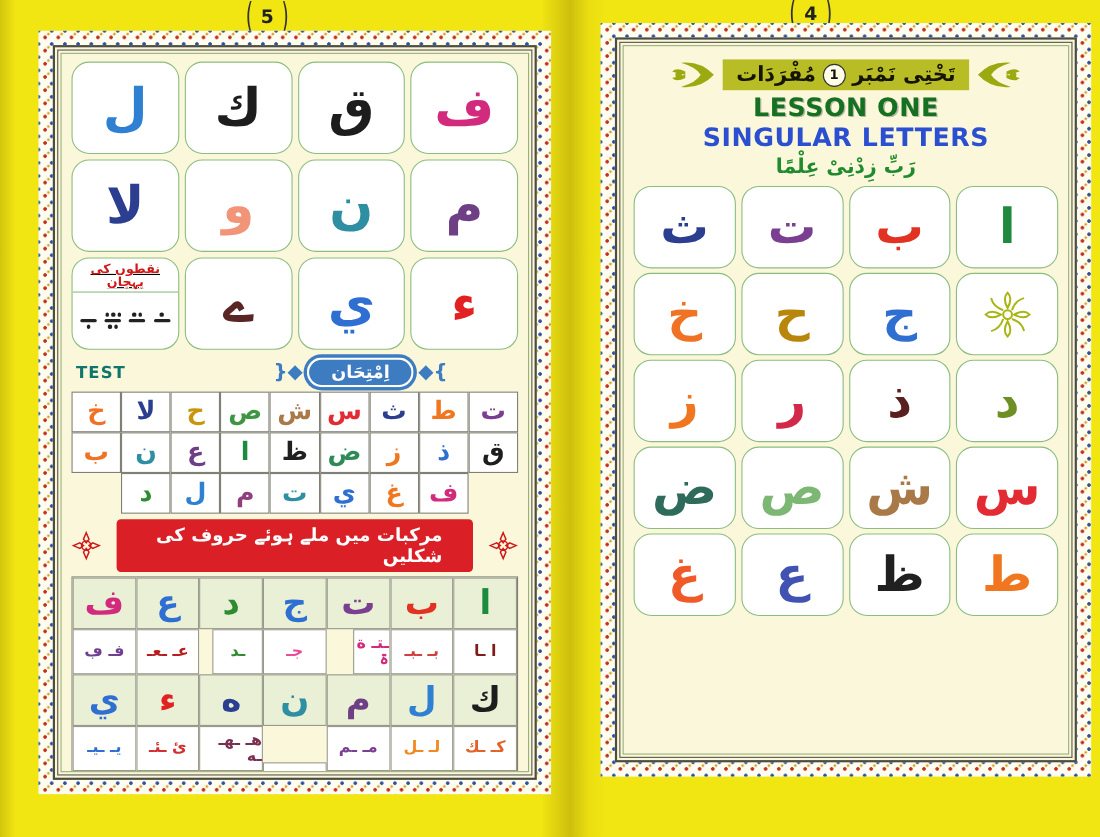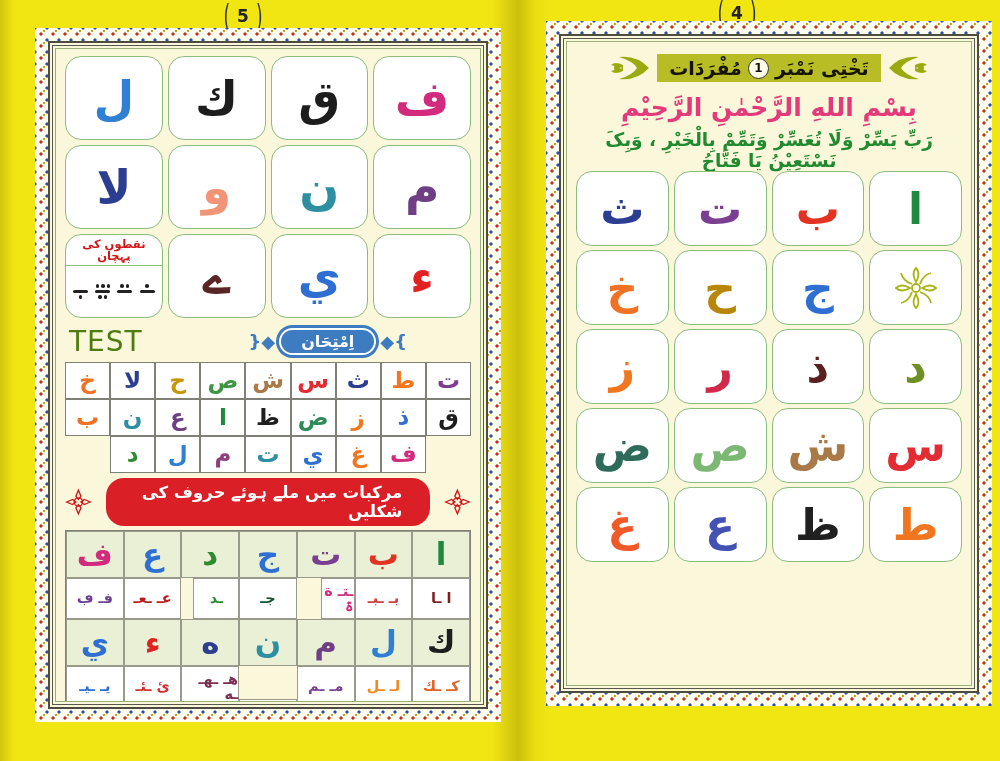--- a/index.html
+++ b/index.html
@@ -37,46 +37,46 @@
   .grow{display:grid;direction:rtl;}
   .gcell{display:flex;align-items:center;justify-content:center;font-weight:bold;line-height:1;}
 
   
   .lettergrid .grow{grid-template-columns:repeat(4,1fr);gap:5px;margin-bottom:5px;}
   .lettergrid .gcell{height:82px;background:#fff;border:1.5px solid #8bbd7e;border-radius:16px;font-size:47px;}
   .rp .lettergrid .gcell{height:73px;font-size:44px;}
   .rp .lettergrid .grow{margin-bottom:4px;}
 
   
-  .nuqta{flex-direction:column;padding:0;overflow:hidden;}
+  .nuqta{flex-direction:column;padding:0;overflow:hidden;text-decoration:underline;}
   .nuqta-title{color:#d01818;font-size:11.5px;font-weight:bold;direction:rtl;border-bottom:1px solid #8bbd7e;
     width:100%;text-align:center;padding:4px 0 3px;box-sizing:border-box;}
   .nuqta-marks{flex:1;display:flex;direction:rtl;align-items:center;justify-content:space-evenly;width:100%;}
   .mark{display:flex;flex-direction:column;align-items:center;gap:1px;}
   .mark .dots{display:flex;gap:2px;height:5px;align-items:center;}
   .mark .dots i{width:3.5px;height:3.5px;background:#222;border-radius:50%;display:block;}
   .mark .bar{width:15px;height:2.2px;background:#222;border-radius:2px;margin:1px 0;}
 
   
   .testhead{display:flex;align-items:center;justify-content:space-between;padding:2px 4px 4px;}
-  .test-label{color:#4d7c0f;font-size:28px;font-weight:normal;letter-spacing:1px;}
+  .test-label{color:#0f766e;font-size:15px;font-weight:bold;letter-spacing:1px;}
   .badge-wrap{display:flex;align-items:center;gap:4px;margin-right:60px;}
   .badge{background:#3d7cc0;color:#fff;border-radius:17px;padding:4px 22px;font-size:16px;font-weight:bold;
     box-shadow:0 0 0 2px #fff inset, 0 0 0 3px #3d7cc0;direction:rtl;}
   .curl{color:#3d7cc0;font-size:18px;font-weight:bold;}
 
   
   .testgrid .grow{grid-template-columns:repeat(9,1fr);}
   .testgrid .gcell{height:35px;background:#fff;border:1px solid #808076;font-size:23px;}
   .testgrid-short{width:77.8%;margin:0 auto;}
   .testgrid-short .grow{grid-template-columns:repeat(7,1fr);}
 
   
   .bannerrow{display:flex;align-items:center;justify-content:center;gap:14px;padding:5px 0 4px;}
-  .banner{background:#da1f26;color:#fff;border-radius:18px;padding:5px 28px;font-size:16.5px;font-weight:bold;direction:rtl;}
+  .banner{background:#da1f26;color:#fff;border-radius:4px;padding:5px 28px;font-size:16.5px;font-weight:bold;direction:rtl;}
 
   
   .ctable{border:1px solid #808076;}
   .ctable .grow{grid-template-columns:repeat(7,1fr);}
   .ctable .gcell{border:1px solid #9a9a8c;}
   .ctable .grow:nth-child(odd) .gcell{height:45px;background:#e9f0d6;font-size:31px;}
   .ctable .grow:nth-child(even) .gcell{height:39px;background:#fff;font-size:14.5px;letter-spacing:1px;}
 
   
   .rhead{display:flex;align-items:center;justify-content:center;gap:6px;padding:4px 0 2px;}
@@ -234,21 +234,21 @@
                   <div class="gcell" lang="ar" style="color: rgb(123, 63, 146);">ت</div>
                   <div class="gcell" lang="ar" style="color: rgb(47, 111, 210);">ج</div>
                   <div class="gcell" lang="ar" style="color: rgb(46, 139, 48);">د</div>
                   <div class="gcell" lang="ar" style="color: rgb(47, 111, 210);">ع</div>
                   <div class="gcell" lang="ar" style="color: rgb(210, 42, 124);">ف</div>
                 </div>
                 <div class="grow">
                   <div class="gcell" lang="ar" style="color: #7f1d1d;">ا ـا</div>
                   <div class="gcell" lang="ar" style="color: rgb(208, 64, 64);">بـ ـبـ</div>
                   <div class="gcell" lang="ar" style="color: rgb(210, 42, 124); margin-left: 24px;">ـتـ ة ۃ</div>
-                  <div class="gcell" lang="ar" style="color: #14532d;">جـ</div>
+                  <div class="gcell" lang="ar" style="color: #ec4899;">جـ</div>
                   <div class="gcell" lang="ar" style="color: rgb(46, 139, 48); margin-left: 12px;">ـد</div>
                   <div class="gcell" lang="ar" style="color: #b91c1c;">عـ ـعـ</div>
                   <div class="gcell" lang="ar" style="color: rgb(111, 63, 146);">فـ ڢ</div>
                 </div>
                 <div class="grow">
                   <div class="gcell" lang="ar" style="color: rgb(29, 29, 29);">ك</div>
                   <div class="gcell" lang="ar" style="color: rgb(47, 127, 210);">ل</div>
                   <div class="gcell" lang="ar" style="color: rgb(111, 63, 133);">م</div>
                   <div class="gcell" lang="ar" style="color: rgb(46, 143, 162);">ن</div>
                   <div class="gcell" lang="ar" style="color: rgb(44, 62, 144);">ه</div>
@@ -293,22 +293,23 @@
         </span>
         <svg width="42" height="30" viewBox="0 0 42 30" style="transform:scaleX(-1);">
           <g fill="#9caa12">
             <path d="M40 15 Q28 2 10 4 Q24 8 28 15 Q24 22 10 26 Q28 28 40 15 Z"></path>
             <circle cx="8" cy="15" r="3"></circle>
                     <path d="M14 12 Q6 8 2 12 Q8 14 14 15 Z M14 18 Q6 22 2 18 Q8 16 14 15 Z"></path>
           </g>
         </svg>
      </div>
 
-     <div class="bismillah" lang="ar">بِسْمِ اللهِ الرَّحْمٰنِ الرَّحِیْمِ</div>
-     <div class="dua1" lang="ar">رَبِّ یَسِّرْ وَلَا تُعَسِّرْ وَتَمِّمْ بِالْخَیْرِ ، وَبِکَ نَسْتَعِیْنُ یَا فَتَّاحُ</div>
+     <div class="lesson">LESSON ONE</div>
+     <div class="subtitle">SINGULAR LETTERS</div>
+     <div class="dua2" lang="ar">رَبِّ زِدْنِیْ عِلْمًا</div>
 
      <div class="lettergrid">
                 <div class="grow">
                   <div class="gcell" lang="ar" style="color: rgb(30, 138, 62);">ا</div>
                   <div class="gcell" lang="ar" style="color: rgb(226, 50, 34);">ب</div>
                   <div class="gcell" lang="ar" style="color: rgb(123, 63, 146);">ت</div>
                   <div class="gcell" lang="ar" style="color: rgb(44, 62, 144);">ث</div>
                 </div>
                 <div class="grow">
                   <div class="gcell">

